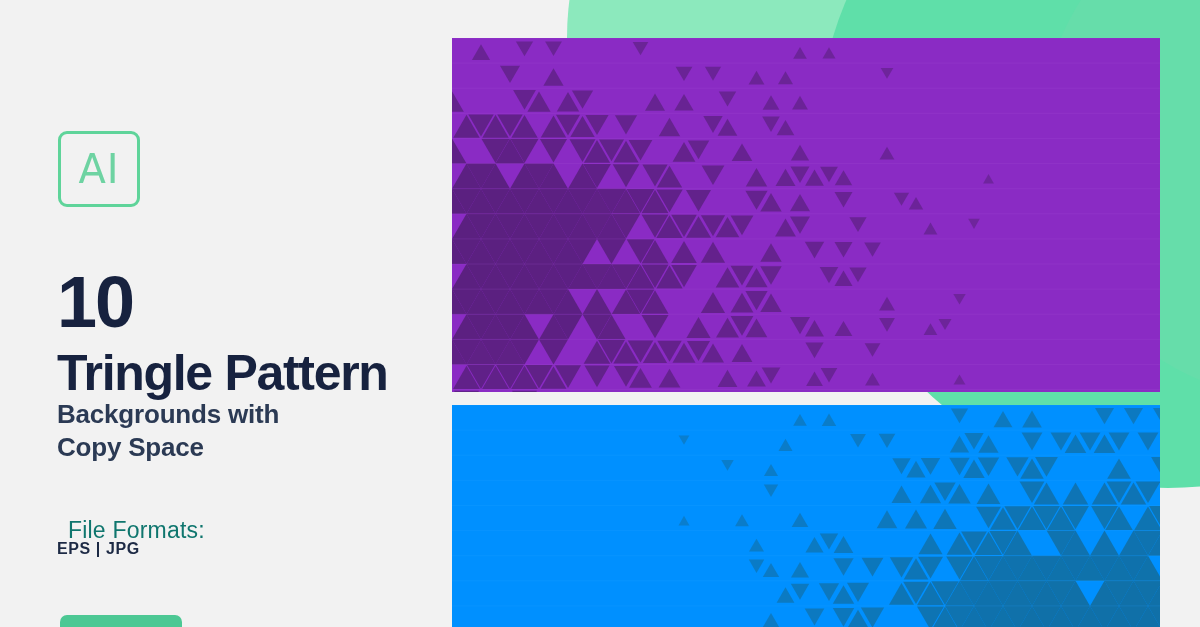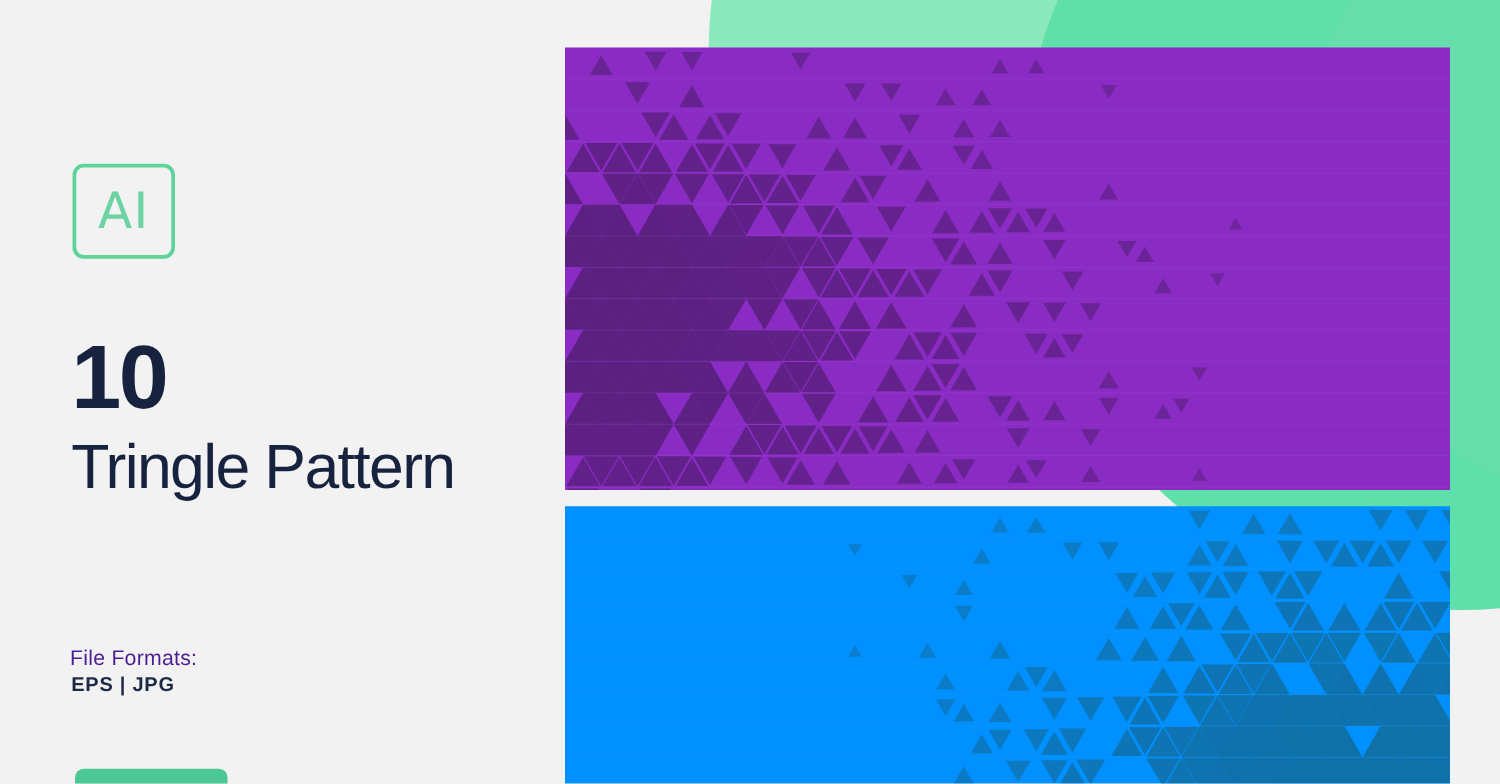--- a/index.html
+++ b/index.html
@@ -81,41 +81,41 @@
     font-size:72px;
     font-weight:bold;
     color:#17223f;
     letter-spacing:-2px;
     line-height:1;
   }
   #headline-title{
     position:absolute;
     left:57px; top:348px;
     font-size:50px;
-    font-weight:normal;
+    font-weight:bold;
     color:#17223f;
     letter-spacing:-1.3px;
     line-height:1;
     white-space:nowrap;
   }
   #subtitle{
     position:absolute;
     left:57px; top:398px;
     font-size:26px;
     font-weight:bold;
     color:#2b3a54;
     line-height:1.28;
     letter-spacing:-0.2px;
   }
 
   #formats-label{
     position:absolute;
-    left:56px; top:517px;
-    font-size:17px;
-    color:#4c1d95;
+    left:68px; top:517px;
+    font-size:23px;
+    color:#0f766e;
     letter-spacing:0.2px;
   }
   #formats-value{
     position:absolute;
     left:57px; top:540px;
     font-size:16px;
     font-weight:bold;
     color:#1d2a45;
     letter-spacing:0.6px;
   }
@@ -679,20 +679,24 @@
   <div id="left-col">
 
     <div id="ai-badge">
       <span id="ai-badge-label">AI</span>
     </div>
 
     <div id="headline-number">10</div>
 
     <div id="headline-title">Tringle Pattern</div>
 
+    <div id="subtitle">
+      <div>Backgrounds with</div>
+      <div>Copy Space</div>
+    </div>
 
     <div id="formats-label">File Formats:</div>
 
     <div id="formats-value">EPS  |  JPG</div>
 
     <button id="cta-button"></button>
   </div>
 
 </div>
 

